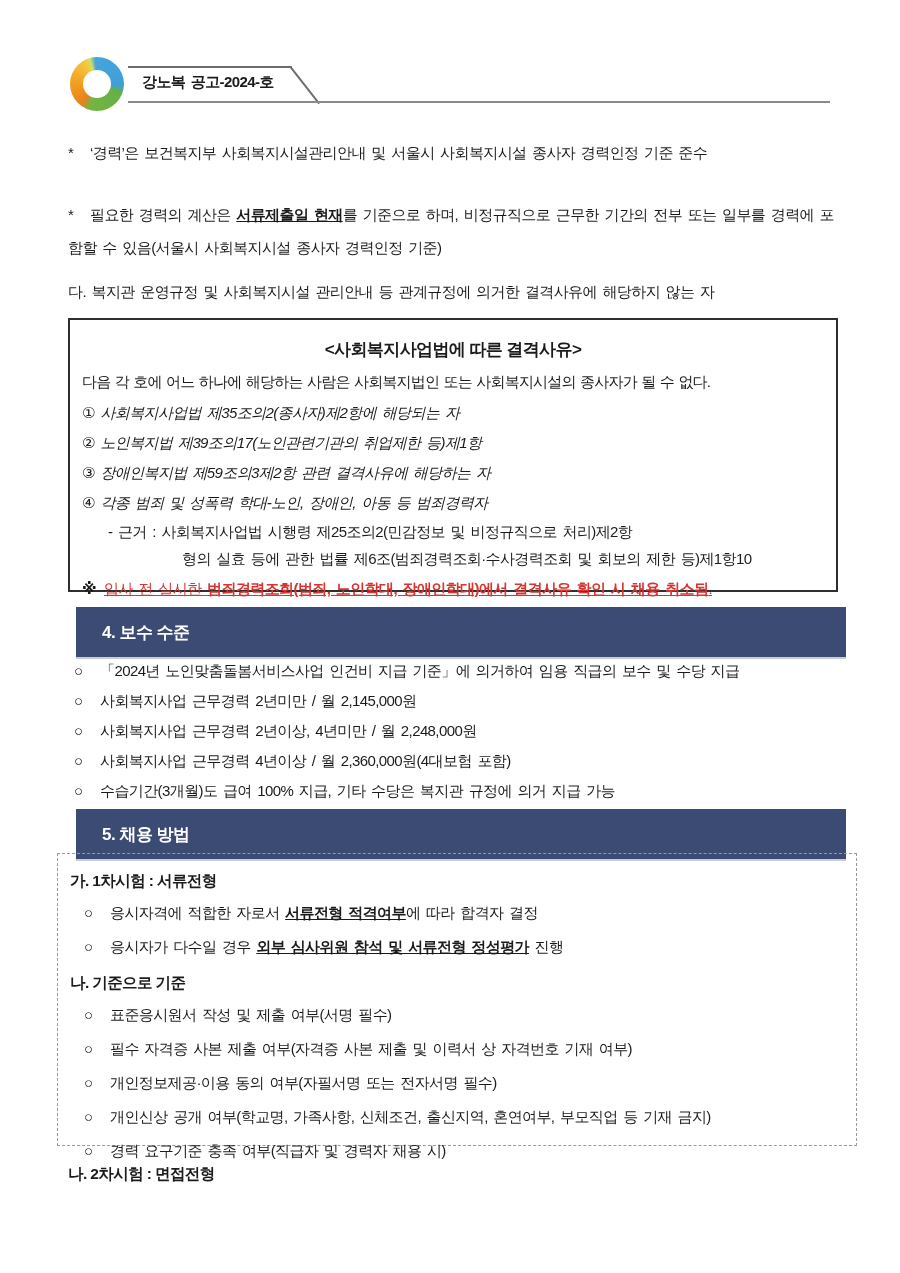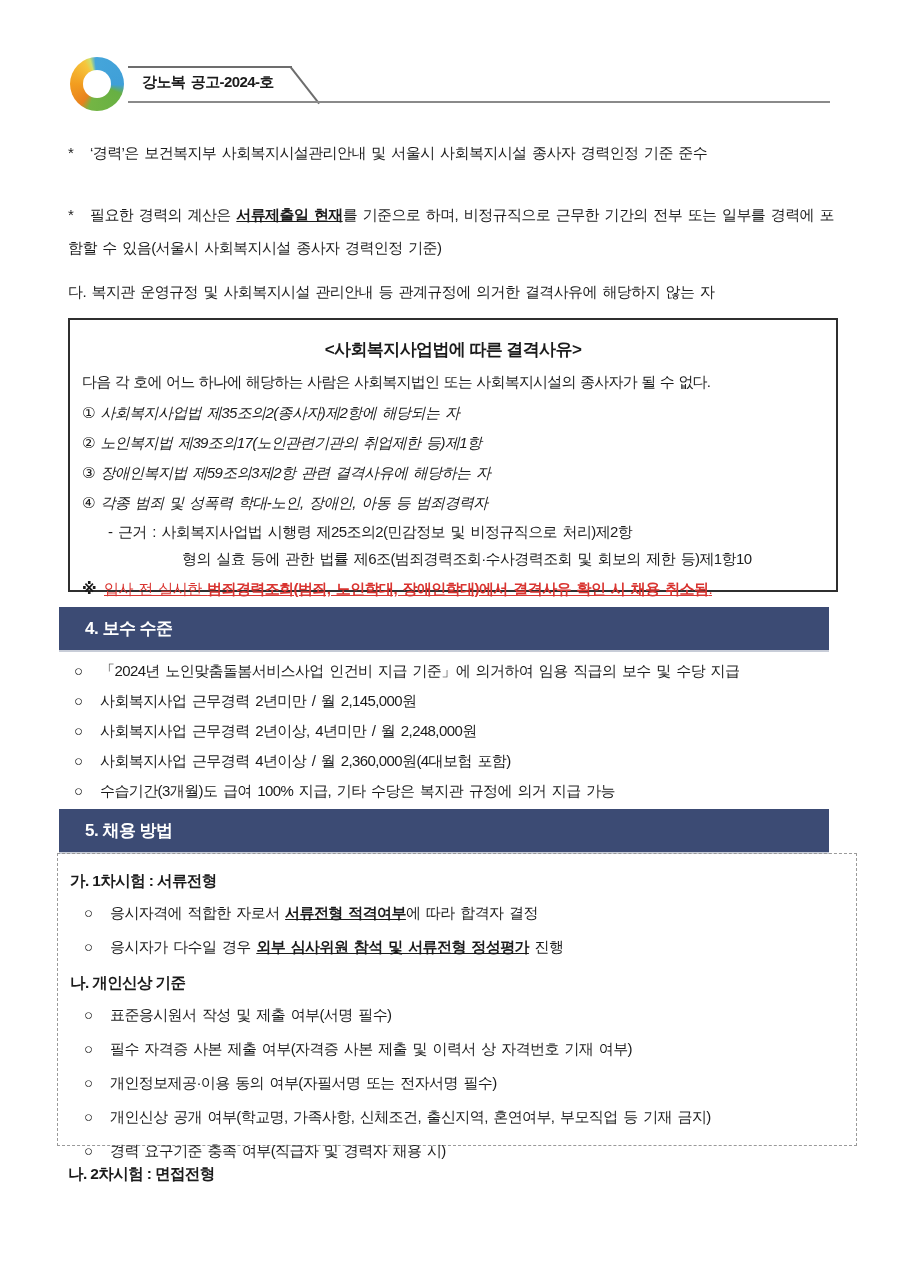--- a/index.html
+++ b/index.html
@@ -58,21 +58,21 @@
   }
   .dq-title{text-align:center;font-size:17px;font-weight:bold;letter-spacing:-0.6px;margin:6px 0 12px 0;}
   .dq-intro{font-size:15px;letter-spacing:-0.8px;word-spacing:1px;margin-bottom:6px;}
   .dq-item{line-height:30px;font-style:italic;}
   .dq-basis1{line-height:27px;padding-left:26px;}
   .dq-basis2{line-height:27px;padding-left:100px;}
   .dq-warning{margin-top:3px;line-height:28px;}
 
   
   .section-bar{
-    position:absolute;left:59px;width:770px;height:45px;background:var(--navy);
+    position:absolute;left:76px;width:770px;height:52px;background:var(--navy);
     color:#ffffff;font-size:17px;font-weight:bold;letter-spacing:-0.5px;
     display:flex;align-items:center;padding-left:26px;box-sizing:border-box;
     border-bottom:2px solid #c8cdd8;
   }
   #bar-4{top:607px;}
   #bar-5{top:809px;}
 
   
   .s4-list{position:absolute;left:74px;top:656px;width:772px;}
   .s4-list .bullet-row{line-height:30px;}
@@ -158,21 +158,21 @@
 
     <div class="m-row t bullet-row">
       <span class="bullet-mark">○</span>
       <span><span>응시자격에 적합한 자로서 </span><span class="bu">서류전형 적격여부</span><span>에 따라 합격자 결정</span></span>
     </div>
     <div class="m-row t bullet-row" style="margin-bottom:15px;">
       <span class="bullet-mark">○</span>
       <span><span>응시자가 다수일 경우 </span><span class="bu">외부 심사위원 참석 및 서류전형 정성평가</span><span> 진행</span></span>
     </div>
 
-    <div class="sub-heading">나. 개인신상 기준</div>
+    <div class="sub-heading">나. 기준으로 기준</div>
 
     <div class="m-row t bullet-row">
         <span class="bullet-mark">○</span>
         <span>표준응시원서 작성 및 제출 여부(서명 필수)</span>
       </div>
     <div class="m-row t bullet-row">
         <span class="bullet-mark">○</span>
         <span>필수 자격증 사본 제출 여부(자격증 사본 제출 및 이력서 상 자격번호 기재 여부)</span>
       </div>
     <div class="m-row t bullet-row">

